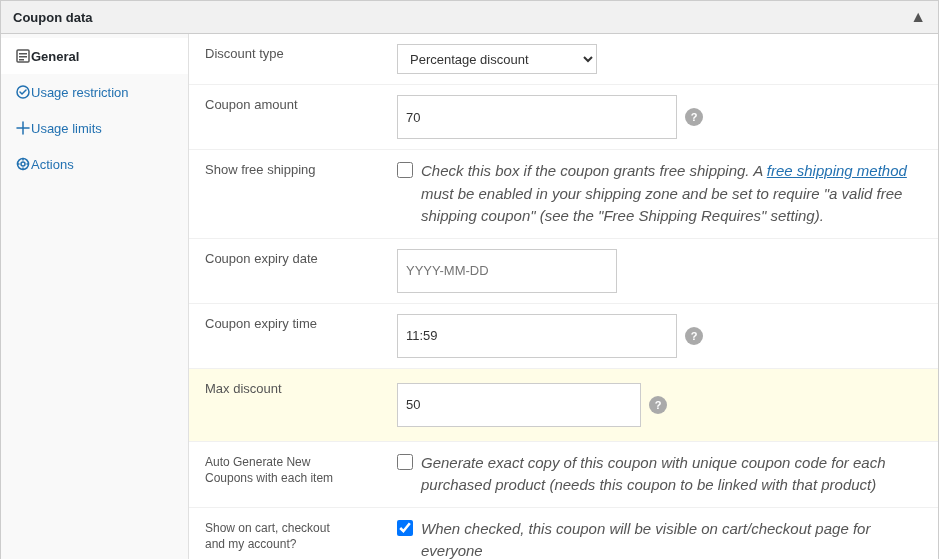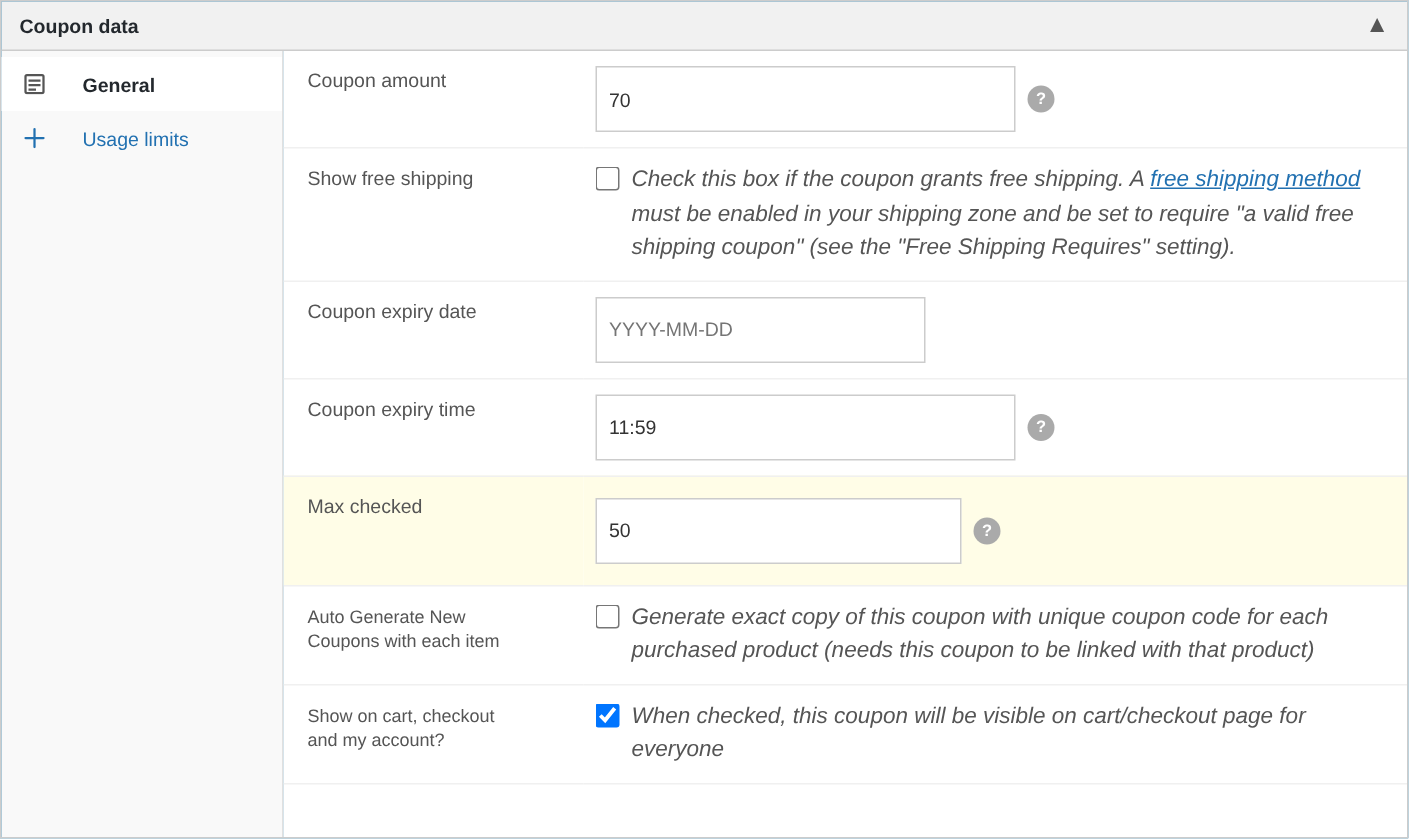--- a/index.html
+++ b/index.html
@@ -47,21 +47,21 @@
       border-right: 1px solid #e0e0e0;
       padding-top: 4px;
     }
     .sidebar-item {
       display: flex;
       align-items: center;
       padding: 10px 14px;
       cursor: pointer;
       color: #2271b1;
       font-size: 13px;
-      gap: 24px;
+      gap: 0;
     }
     .sidebar-item.active {
       background: #fff;
       font-weight: 600;
       color: #23282d;
     }
     .sidebar-icon {
       width: 16px;
       height: 16px;
       display: inline-flex;
@@ -208,32 +208,64 @@
             <rect x="3" y="4" width="8" height="1.5" fill="#555"></rect>
             <rect x="3" y="7" width="8" height="1.5" fill="#555"></rect>
             <rect x="3" y="10" width="5" height="1.5" fill="#555"></rect>
           </svg>
         </span>
         <span>General</span>
       </div>
       <div class="sidebar-item">
         <span class="sidebar-icon">
           <svg width="14" height="14" viewBox="0 0 14 14" fill="none">
+            <circle cx="7" cy="7" r="6" stroke="#2271b1" stroke-width="1.5" fill="none"></circle>
+            <path d="M4 7l2 2 4-4" stroke="#2271b1" stroke-width="1.5" stroke-linecap="round" stroke-linejoin="round"></path>
+          </svg>
+        </span>
+        <span>Usage restriction</span>
+      </div>
+      <div class="sidebar-item">
+        <span class="sidebar-icon">
+          <svg width="14" height="14" viewBox="0 0 14 14" fill="none">
             <line x1="7" y1="1" x2="7" y2="13" stroke="#2271b1" stroke-width="1.5" stroke-linecap="round"></line>
             <line x1="1" y1="7" x2="13" y2="7" stroke="#2271b1" stroke-width="1.5" stroke-linecap="round"></line>
           </svg>
         </span>
         <span>Usage limits</span>
       </div>
+      <div class="sidebar-item">
+        <span class="sidebar-icon">
+          <svg width="14" height="14" viewBox="0 0 14 14" fill="none">
+            <circle cx="7" cy="7" r="5.5" stroke="#2271b1" stroke-width="1.5" fill="none"></circle>
+            <circle cx="7" cy="7" r="2" stroke="#2271b1" stroke-width="1.5" fill="none"></circle>
+            <line x1="7" y1="1.5" x2="7" y2="3" stroke="#2271b1" stroke-width="1.5" stroke-linecap="round"></line>
+            <line x1="7" y1="11" x2="7" y2="12.5" stroke="#2271b1" stroke-width="1.5" stroke-linecap="round"></line>
+            <line x1="1.5" y1="7" x2="3" y2="7" stroke="#2271b1" stroke-width="1.5" stroke-linecap="round"></line>
+            <line x1="11" y1="7" x2="12.5" y2="7" stroke="#2271b1" stroke-width="1.5" stroke-linecap="round"></line>
+          </svg>
+        </span>
+        <span>Actions</span>
+      </div>
     </div>
 
     <div class="main-content">
       <table class="form-table">
 
         <tbody>
+            <tr>
+          <td><span>Discount type</span></td>
+          <td>
+            <select>
+              <option>Percentage discount</option>
+              <option>Fixed cart discount</option>
+              <option>Fixed product discount</option>
+            </select>
+          </td>
+        </tr>
 
         <tr>
           <td><span>Coupon amount</span></td>
           <td>
             <div class="field-row">
               <input type="text" class="input-wide" value="70" style="">
               <span class="help-icon">?</span>
             </div>
           </td>
         </tr>
@@ -261,21 +293,21 @@
           <td><span>Coupon expiry time</span></td>
           <td>
             <div class="field-row">
               <input type="text" class="input-wide time-input" value="11:59" style="">
               <span class="help-icon">?</span>
             </div>
           </td>
         </tr>
 
         <tr class="highlighted-row">
-          <td><span>Max checked</span></td>
+          <td><span>Max discount</span></td>
           <td>
             <div class="field-row">
               <input type="text" class="input-wide max-discount-input" value="50" style="">
               <span class="help-icon">?</span>
             </div>
           </td>
         </tr>
 
 
         <tr>

